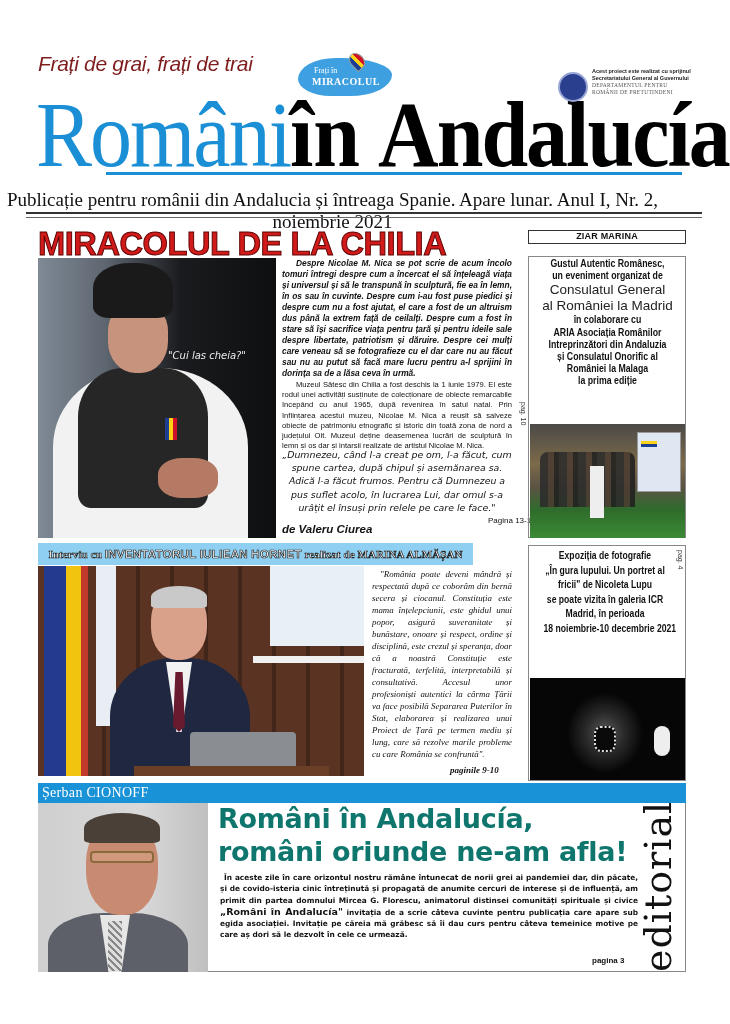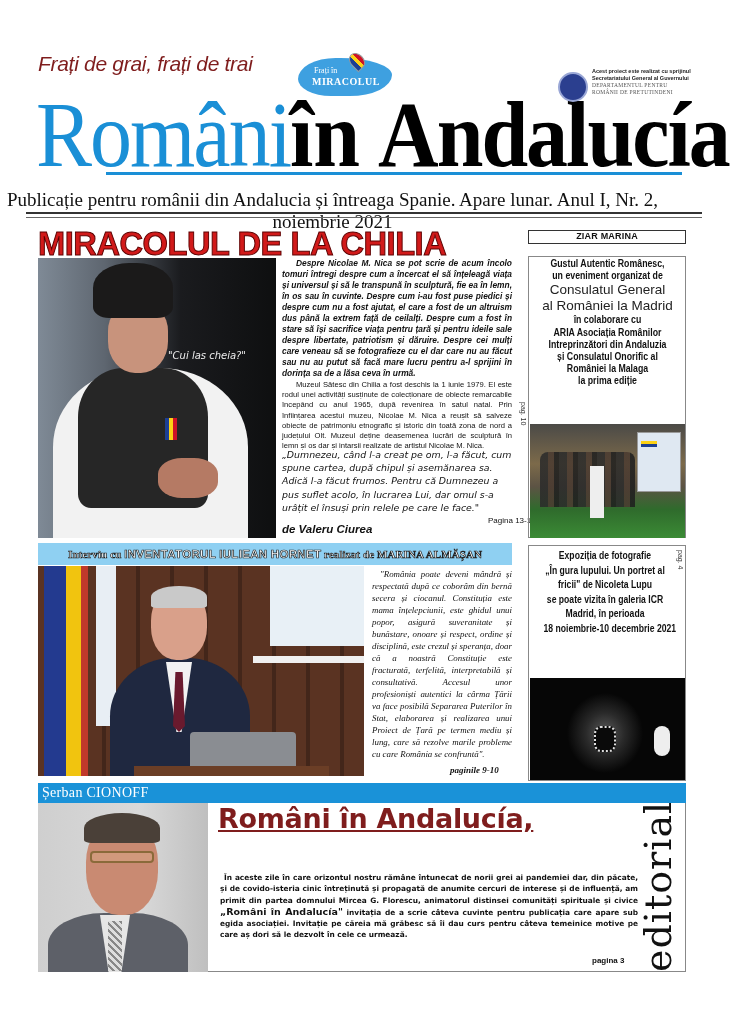--- a/index.html
+++ b/index.html
@@ -36,39 +36,39 @@
   .elder-hat { position: absolute; left: 55px; top: 5px; width: 80px; height: 55px; background: #1b1a1a; border-radius: 45% 45% 20% 20%; }
   .elder-face { position: absolute; left: 70px; top: 45px; width: 60px; height: 70px; background: #c8937c; border-radius: 40% 40% 45% 45%; }
   .elder-shirt { position: absolute; left: 15px; top: 110px; width: 195px; height: 175px; background: #f2f2f2; border-radius: 45% 45% 0 0; }
   .elder-vest { position: absolute; left: 40px; top: 110px; width: 130px; height: 140px; background: #262626; border-radius: 35% 35% 10% 10%; }
   .elder-hands { position: absolute; left: 120px; top: 200px; width: 60px; height: 40px; background: #b57a64; border-radius: 40%; }
   .elder-medal { position: absolute; left: 127px; top: 160px; width: 12px; height: 22px; background: linear-gradient(90deg, #1c3f94 33%, #fcd116 33% 66%, #ce1126 66%); }
   .photo-quote { position: absolute; left: 130px; top: 92px; font-family: "DejaVu Sans", sans-serif; font-style: italic; font-size: 10px; color: #eee; }
 
   .story-lead { left: 282px; top: 258px; width: 230px; font-size: 8.4px; line-height: 11px; font-weight: bold; font-style: italic; text-align: justify; text-indent: 14px; color: #111; }
   .story-body { left: 282px; top: 380px; width: 230px; font-size: 7.6px; line-height: 10.2px; text-align: justify; text-indent: 14px; color: #111; }
-  .story-quote { left: 282px; top: 448px; width: 230px; font-family: "DejaVu Sans", sans-serif; font-style: italic; font-size: 9.4px; line-height: 13.2px; color: #111; }
+  .story-quote { left: 282px; top: 448px; width: 230px; font-family: "DejaVu Sans", sans-serif; font-style: italic; font-size: 9.4px; line-height: 13.2px; text-align: center; color: #111; }
   .story-page { left: 460px; top: 516px; font-size: 8px; font-weight: normal; color: #111; margin-left: 28px; }
   .story-author { left: 282px; top: 523px; font-size: 11.5px; font-style: italic; font-weight: bold; color: #111; }
 
   
   .free-badge { left: 528px; top: 230px; width: 158px; height: 14px; border: 1.5px solid #333; text-align: center; font-size: 9px; font-weight: bold; line-height: 11px; color: #111; letter-spacing: 0.2px; }
   .event-box { left: 528px; top: 256px; width: 158px; height: 282px; border: 1px solid #888; }
   .event-text { left: 530px; top: 258px; width: 155px; text-align: center; color: #111; }
   .event-text .bold { font-weight: bold; font-size: 10.2px; line-height: 12.2px; display: block; transform: scaleX(0.86); transform-origin: center; white-space: nowrap; }
   .event-text .light { font-size: 13.5px; line-height: 16px; display: block; color: #222; white-space: nowrap; }
   .event-pag { left: 527px; top: 402px; font-size: 7px; transform: rotate(90deg); transform-origin: left top; color: #333; white-space: nowrap; }
   .event-photo { left: 530px; top: 424px; width: 155px; height: 114px; background: linear-gradient(180deg, #4b4a47 0%, #7c6a4a 35%, #5c5344 55%, #2f6b2c 75%, #3b8b35 100%); overflow: hidden; }
   .event-screen { position: absolute; right: 4px; top: 8px; width: 44px; height: 60px; background: #dfe8f2; border: 1px solid #999; }
   .event-screen .flag { position: absolute; left: 3px; top: 8px; width: 16px; height: 6px; background: linear-gradient(180deg, #fcd116 50%, #1c3f94 50%); }
   .event-people { position: absolute; left: 10px; top: 28px; width: 95px; height: 55px; background: repeating-linear-gradient(90deg, #2a2a2a 0 8px, #4a3a30 8px 14px, #1e1e1e 14px 19px); opacity: 0.85; border-radius: 8px 8px 0 0; }
   .event-woman { position: absolute; left: 60px; top: 42px; width: 14px; height: 52px; background: #eee; }
 
   
-  .interview-banner { left: 38px; top: 543px; width: 474px; height: 22px; background: #8fd0f2; text-align: center; font-family: "Liberation Serif", serif; font-size: 11px; font-weight: bold; line-height: 22px; color: #fff; -webkit-text-stroke: 0.7px #222; letter-spacing: 0.1px; }
+  .interview-banner { left: 38px; top: 543px; width: 435px; height: 22px; background: #8fd0f2; text-align: center; font-family: "Liberation Serif", serif; font-size: 11px; font-weight: bold; line-height: 22px; color: #fff; -webkit-text-stroke: 0.7px #222; letter-spacing: 0.1px; }
   .interview-banner .caps { font-family: "Liberation Sans", sans-serif; font-size: 11.5px; letter-spacing: 0.3px; }
 
   .photo-inventor { left: 38px; top: 566px; width: 326px; height: 210px; background: #4a2b1c; overflow: hidden; }
   .inv-wall { position: absolute; left: 0; top: 0; width: 100%; height: 100%; background: repeating-linear-gradient(90deg, #5a3322 0 30px, #43261a 30px 34px); }
   .inv-flag-eu { position: absolute; left: 6px; top: 0; width: 22px; height: 210px; background: #233a8f; }
   .inv-flag-ro { position: absolute; left: 28px; top: 0; width: 22px; height: 210px; background: linear-gradient(90deg, #f1c40f 70%, #c0392b 70%); }
   .inv-flag-w { position: absolute; left: 58px; top: 0; width: 20px; height: 160px; background: #e8eef4; }
   .inv-screen { position: absolute; left: 232px; top: 0; width: 94px; height: 80px; background: #e8f0f6; }
   .inv-screen-bar { position: absolute; left: 215px; top: 90px; width: 111px; height: 7px; background: #f0f0f0; }
   .inv-body { position: absolute; left: 72px; top: 92px; width: 140px; height: 130px; background: #1f2840; border-radius: 45% 45% 0 0; }
@@ -95,21 +95,21 @@
   .author-name { left: 42px; top: 785px; font-family: "Liberation Serif", serif; font-size: 14px; color: #fff; letter-spacing: 0.3px; }
   .editorial-box { left: 38px; top: 803px; width: 648px; height: 169px; border: 1px solid #888; border-top: none; }
   .photo-author { left: 38px; top: 803px; width: 170px; height: 169px; background: linear-gradient(90deg, #cfcfcf 0%, #d9d9d9 60%, #bfbfbf 100%); overflow: hidden; }
   .auth-body { position: absolute; left: 10px; top: 110px; width: 140px; height: 80px; background: #5d6068; border-radius: 40% 40% 0 0; }
   .auth-shirt { position: absolute; left: 62px; top: 112px; width: 30px; height: 60px; background: #e6e6e6; clip-path: polygon(0 0, 100% 0, 70% 100%, 30% 100%); }
   .auth-tie { position: absolute; left: 70px; top: 118px; width: 14px; height: 50px; background: repeating-linear-gradient(45deg, #ddd 0 3px, #888 3px 5px); }
   .auth-head { position: absolute; left: 48px; top: 16px; width: 72px; height: 96px; background: #c98a72; border-radius: 45%; }
   .auth-hair { position: absolute; left: 46px; top: 10px; width: 76px; height: 30px; background: #4a4038; border-radius: 50% 50% 10% 10%; }
   .auth-glasses { position: absolute; left: 52px; top: 48px; width: 64px; height: 12px; border: 2px solid #8a6a3a; border-radius: 4px; background: rgba(230,190,150,0.3); }
 
-  .editorial-headline { left: 218px; top: 802px; font-family: "DejaVu Sans", sans-serif; font-weight: bold; font-size: 27px; line-height: 33px; color: #7f1d1d; letter-spacing: -0.3px; text-decoration: underline; }
+  .editorial-headline { left: 218px; top: 802px; font-family: "DejaVu Sans", sans-serif; font-weight: bold; font-size: 27px; line-height: 33px; color: #0f766e; letter-spacing: -0.3px; }
   .editorial-text { left: 220px; top: 872px; width: 418px; font-family: "DejaVu Sans", sans-serif; font-weight: bold; font-size: 7.4px; line-height: 11.3px; text-align: justify; text-indent: 4px; color: #111; }
   .editorial-text .quoted { font-size: 9.5px; }
   .editorial-page { left: 592px; top: 956px; font-size: 8px; font-weight: bold; color: #111; }
   .editorial-label { left: 636px; top: 972px; font-family: "DejaVu Serif", serif; font-size: 38px; color: #111; transform: rotate(-90deg); transform-origin: left top; letter-spacing: 1px; white-space: nowrap; }
 </style>
 </head>
 <body>
 
 <div class="abs tagline">Frați de grai, frați de trai</div>
 
@@ -223,19 +223,20 @@
   <div class="auth-body"></div>
   <div class="auth-shirt"></div>
   <div class="auth-tie"></div>
   <div class="auth-head"></div>
   <div class="auth-hair"></div>
   <div class="auth-glasses"></div>
 </div>
 
 <div class="abs editorial-headline">
   <div>Români în Andalucía,</div>
+  <div>români oriunde ne-am afla!</div>
 </div>
 
 <div class="abs editorial-text">
   <span>În aceste zile în care orizontul nostru rămâne întunecat de norii grei ai pandemiei dar, din păcate, și de covido-isteria cinic întreținută și propagată de anumite cercuri de interese și de influență, am primit din partea domnului Mircea G. Florescu, animatorul distinsei comunități spirituale și civice </span><span class="quoted">„Români în Andalucía"</span><span> invitația de a scrie câteva cuvinte pentru publicația care apare sub egida asociației. Invitație pe căreia mă grăbesc să îi dau curs pentru câteva temeinice motive pe care aș dori să le dezvolt în cele ce urmează.</span>
 </div>
 <div class="abs editorial-page">pagina 3</div>
 <div class="abs editorial-label">editorial</div>
 
 </body></html>

